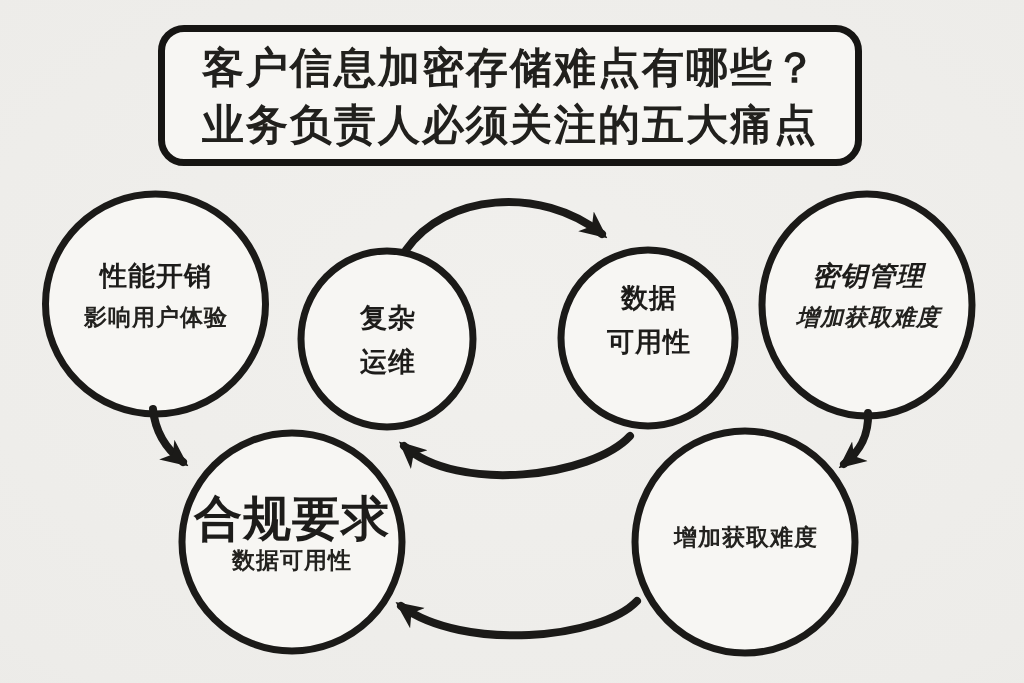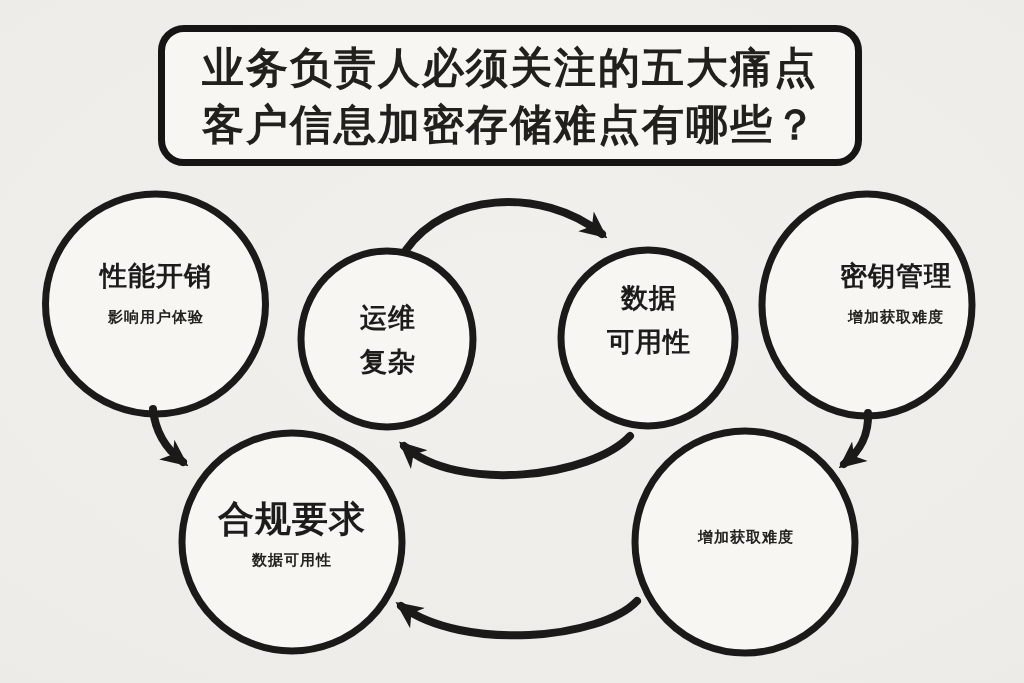--- a/index.html
+++ b/index.html
@@ -53,23 +53,23 @@
     text-align: center;
     white-space: nowrap;
   }
   .node-title {
     font-size: 27px;
     font-weight: 800;
     letter-spacing: 1px;
     line-height: 44px;
     color: #1d1c1a;
   }
-  .node-title.lg { font-size: 36px; }
+  .node-title.lg { font-size: 48px; }
   .node-sub {
-    font-size: 15px;
+    font-size: 23px;
     font-weight: 700;
     letter-spacing: 1px;
     line-height: 30px;
     margin-top: 4px;
     color: #23221f;
     text-align: center;
   }
 </style>
 </head>
 <body>
@@ -91,40 +91,40 @@
     <ellipse cx="745" cy="542" rx="110" ry="111" fill="#f7f6f3" stroke="#1b1a18" stroke-width="7"></ellipse>
 
     <path d="M 406 250 C 445 194, 540 185, 602 234" fill="none" stroke="#1b1a18" stroke-width="8" stroke-linecap="round" marker-end="url(#ah)"></path>
     <path d="M 630 436 C 592 477, 458 494, 404 446" fill="none" stroke="#1b1a18" stroke-width="8" stroke-linecap="round" marker-end="url(#ah)"></path>
     <path d="M 153 409 C 155 431, 166 449, 183 462" fill="none" stroke="#1b1a18" stroke-width="8" stroke-linecap="round" marker-end="url(#ah)"></path>
     <path d="M 868 413 C 869 437, 859 452, 844 464" fill="none" stroke="#1b1a18" stroke-width="8" stroke-linecap="round" marker-end="url(#ah)"></path>
     <path d="M 637 601 C 601 639, 464 652, 401 606" fill="none" stroke="#1b1a18" stroke-width="8" stroke-linecap="round" marker-end="url(#ah)"></path>
   </svg>
 
   <div class="title-box">
+    <div class="title-line">客户信息加密存储难点有哪些？</div>
     <div class="title-line">业务负责人必须关注的五大痛点</div>
-    <div class="title-line">客户信息加密存储难点有哪些？</div>
   </div>
 
   <div class="node" style="left:156px; top:293px;">
     <div class="node-title">性能开销</div>
     <div class="node-sub">影响用户体验</div>
   </div>
 
   <div class="node" style="left:388px; top:340px;">
+    <div class="node-title">复杂</div>
     <div class="node-title">运维</div>
-    <div class="node-title">复杂</div>
   </div>
 
   <div class="node" style="left:649px; top:320px;">
     <div class="node-title">数据</div>
     <div class="node-title">可用性</div>
   </div>
 
-  <div class="node" style="left:896px; top:293px;">
+  <div class="node" style="left:868px; top:293px;font-style:italic;">
     <div class="node-title">密钥管理</div>
     <div class="node-sub">增加获取难度</div>
   </div>
 
   <div class="node" style="left:292px; top:536px;">
     <div class="node-title lg">合规要求</div>
     <div class="node-sub">数据可用性</div>
   </div>
 
   <div class="node" style="left:746px; top:535px;">

